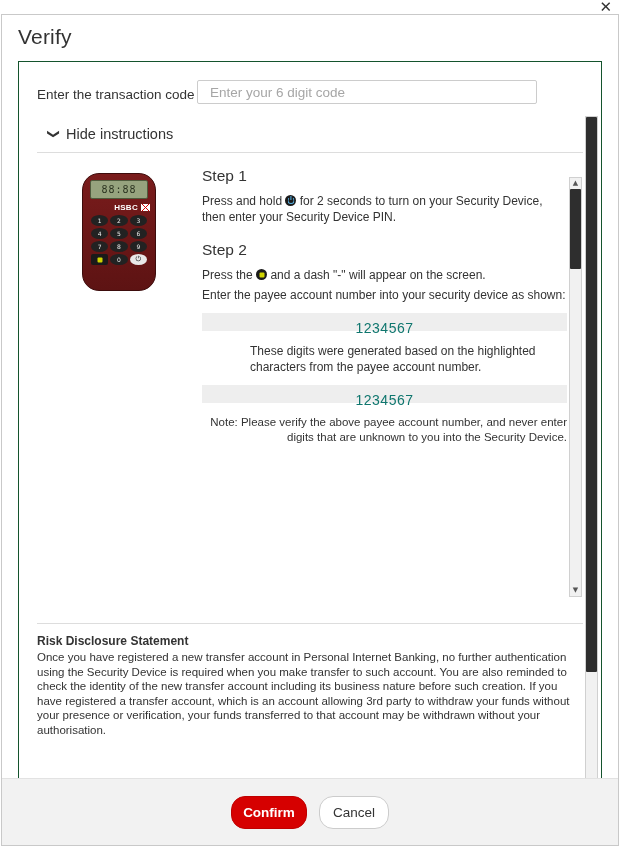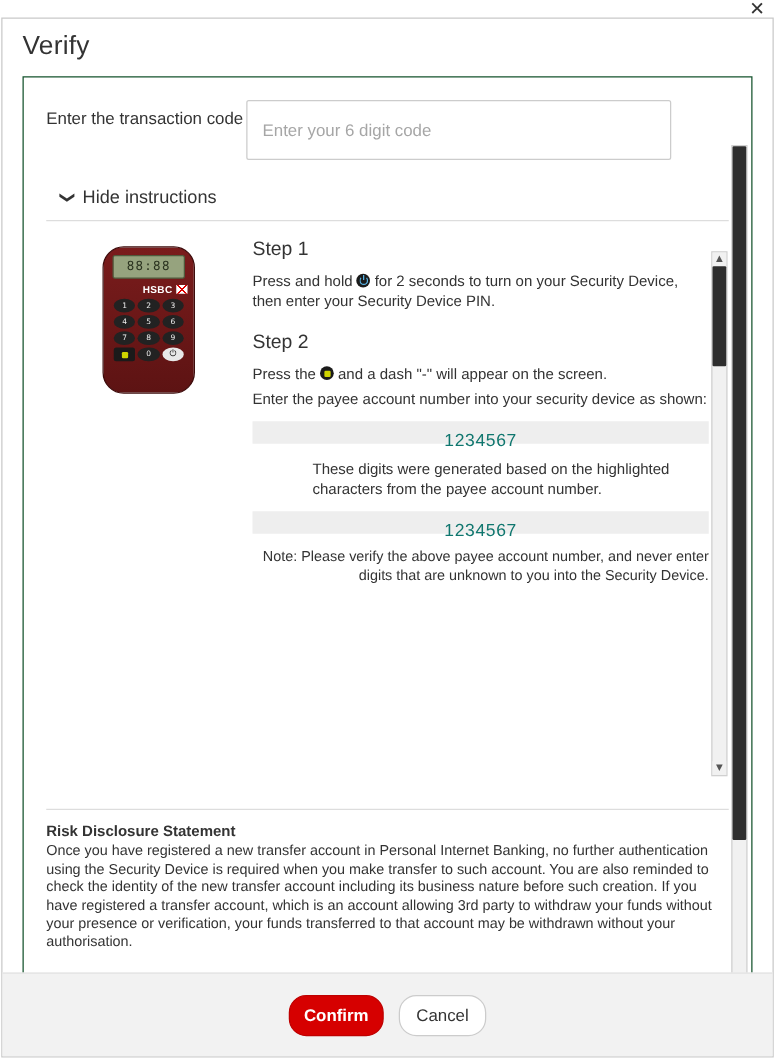--- a/index.html
+++ b/index.html
@@ -76,21 +76,21 @@
   }
   .code-label {
     width: 160px;
     font-size: 13.5px;
     color: #333;
     line-height: 18px;
     padding-top: 6px;
   }
   .code-input {
     width: 340px;
-    height: 48px;
+    height: 24px;
     border: 1px solid #cccccc;
     border-radius: 2px;
     font-size: 13.5px;
     color: #777;
     padding: 0 12px;
     box-sizing: border-box;
     font-family: "Liberation Sans", sans-serif;
     background: #fff;
   }
   .code-input::placeholder { color: #a6a6a6; }

